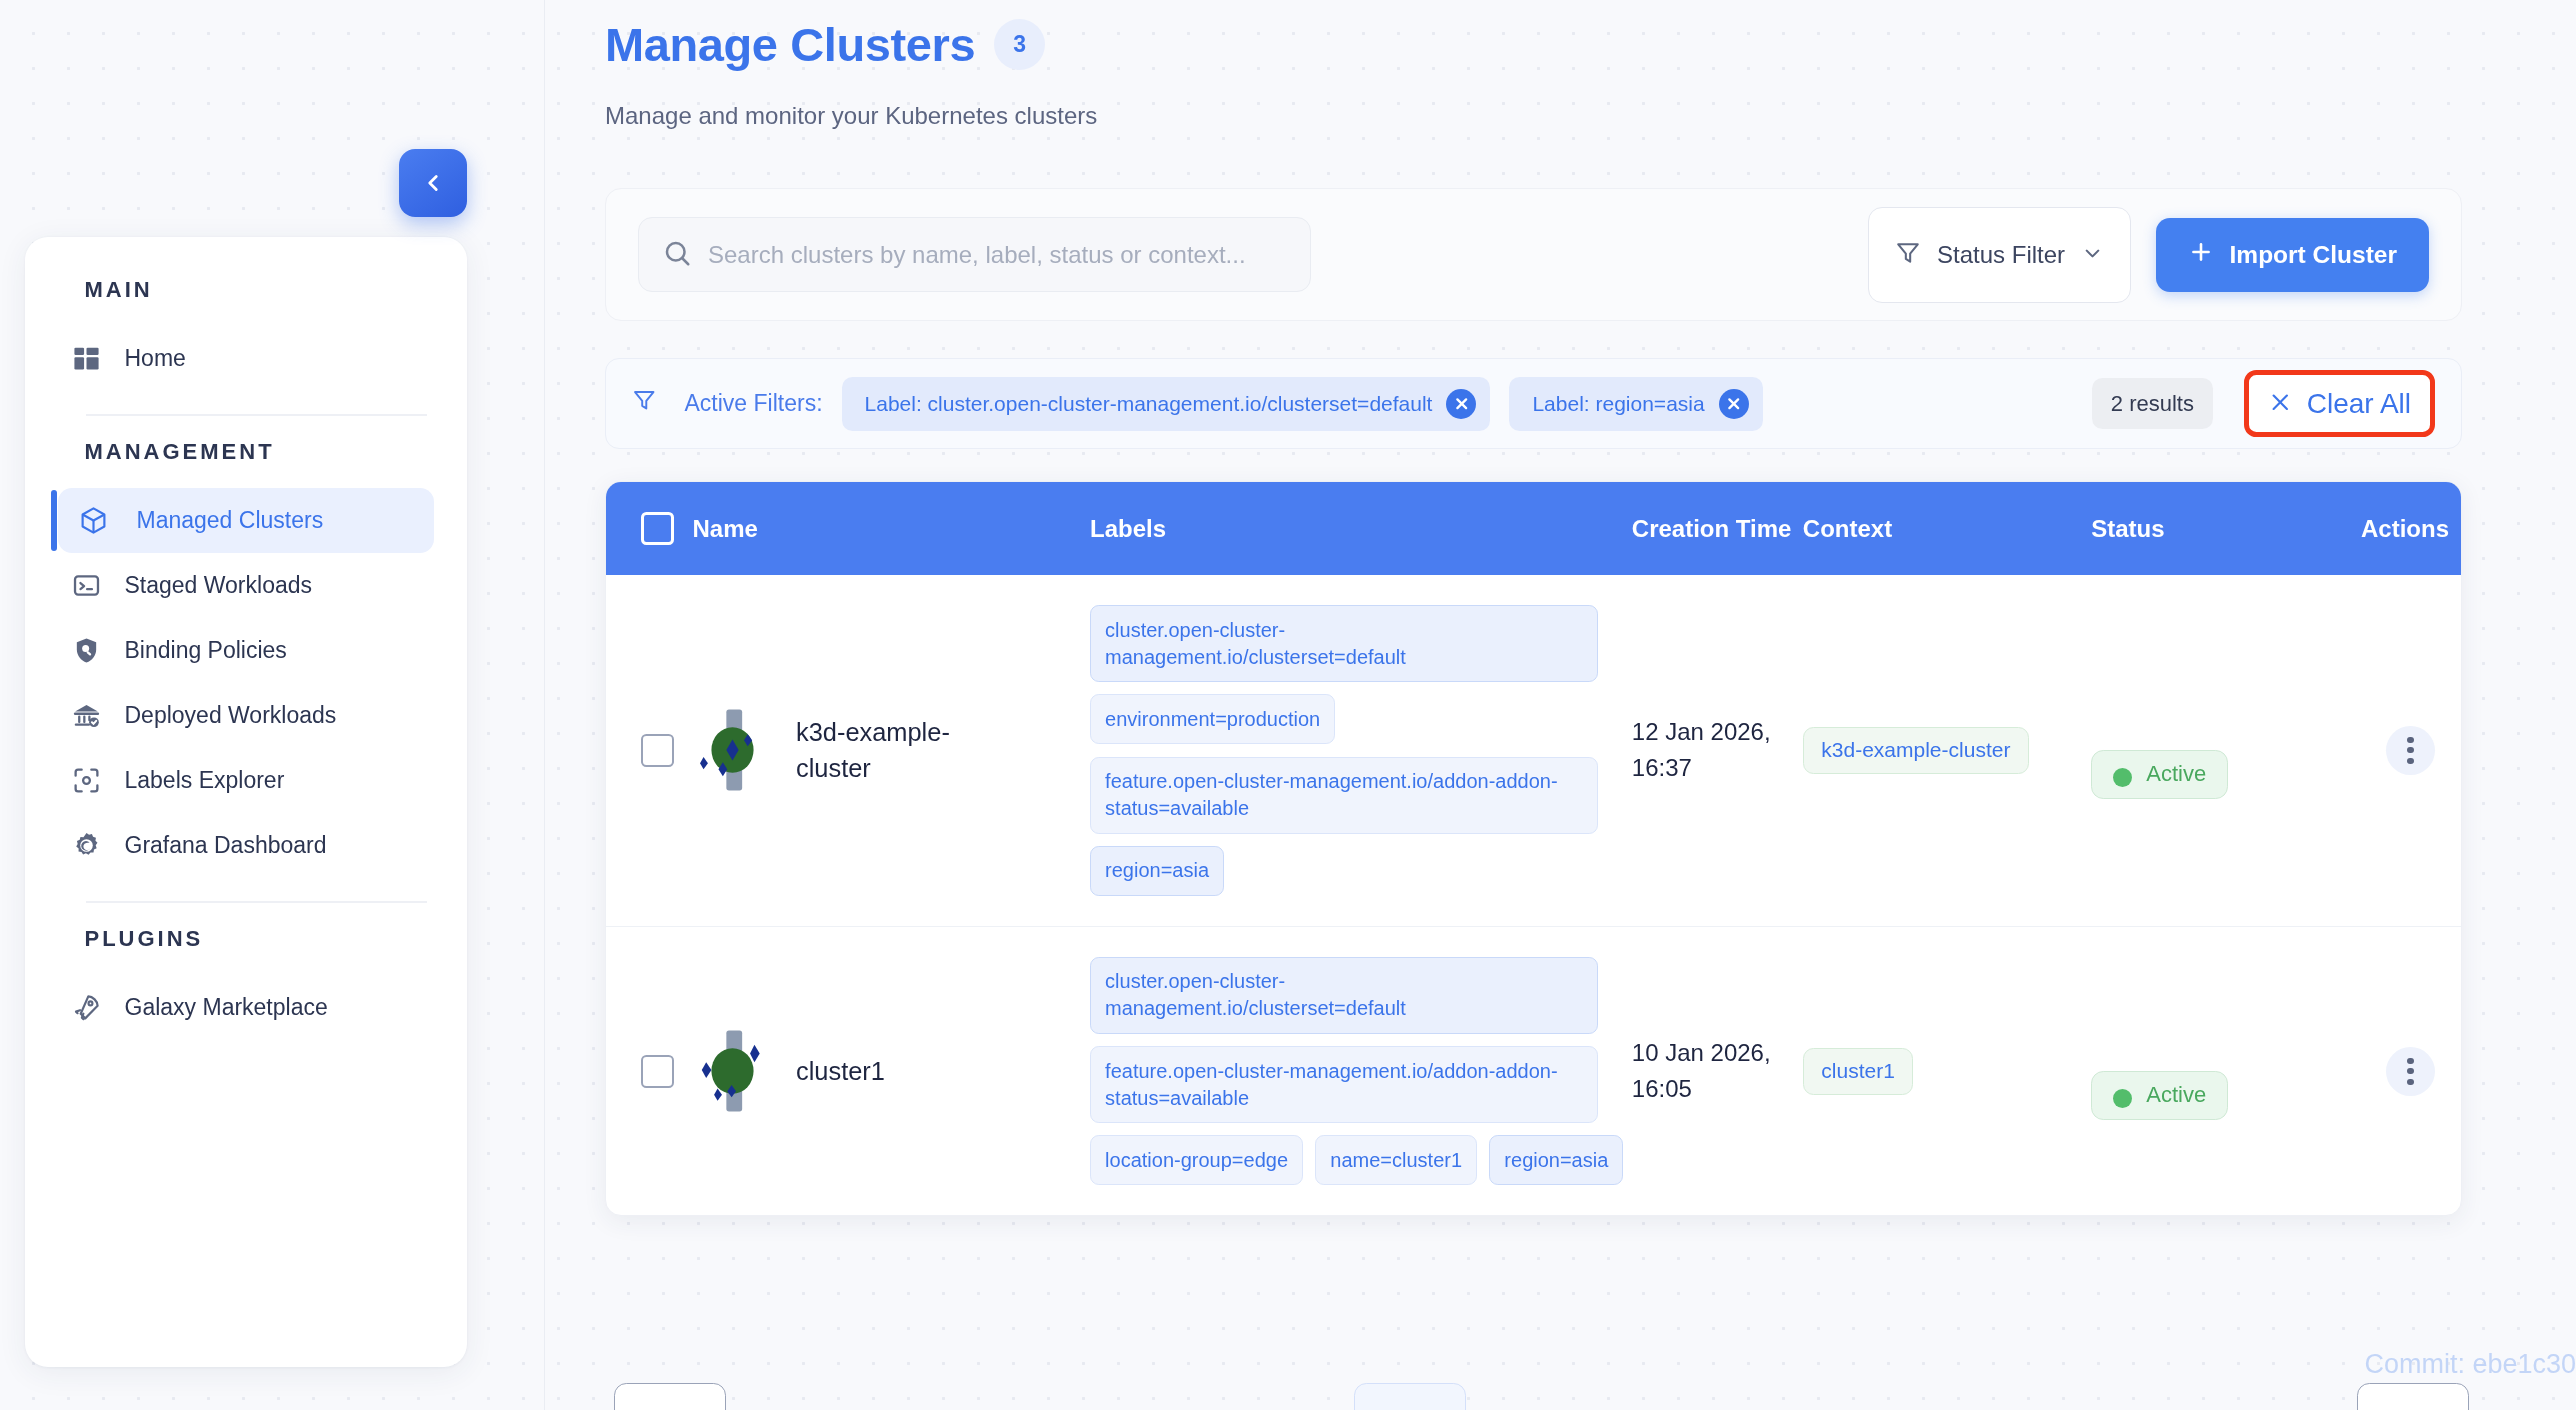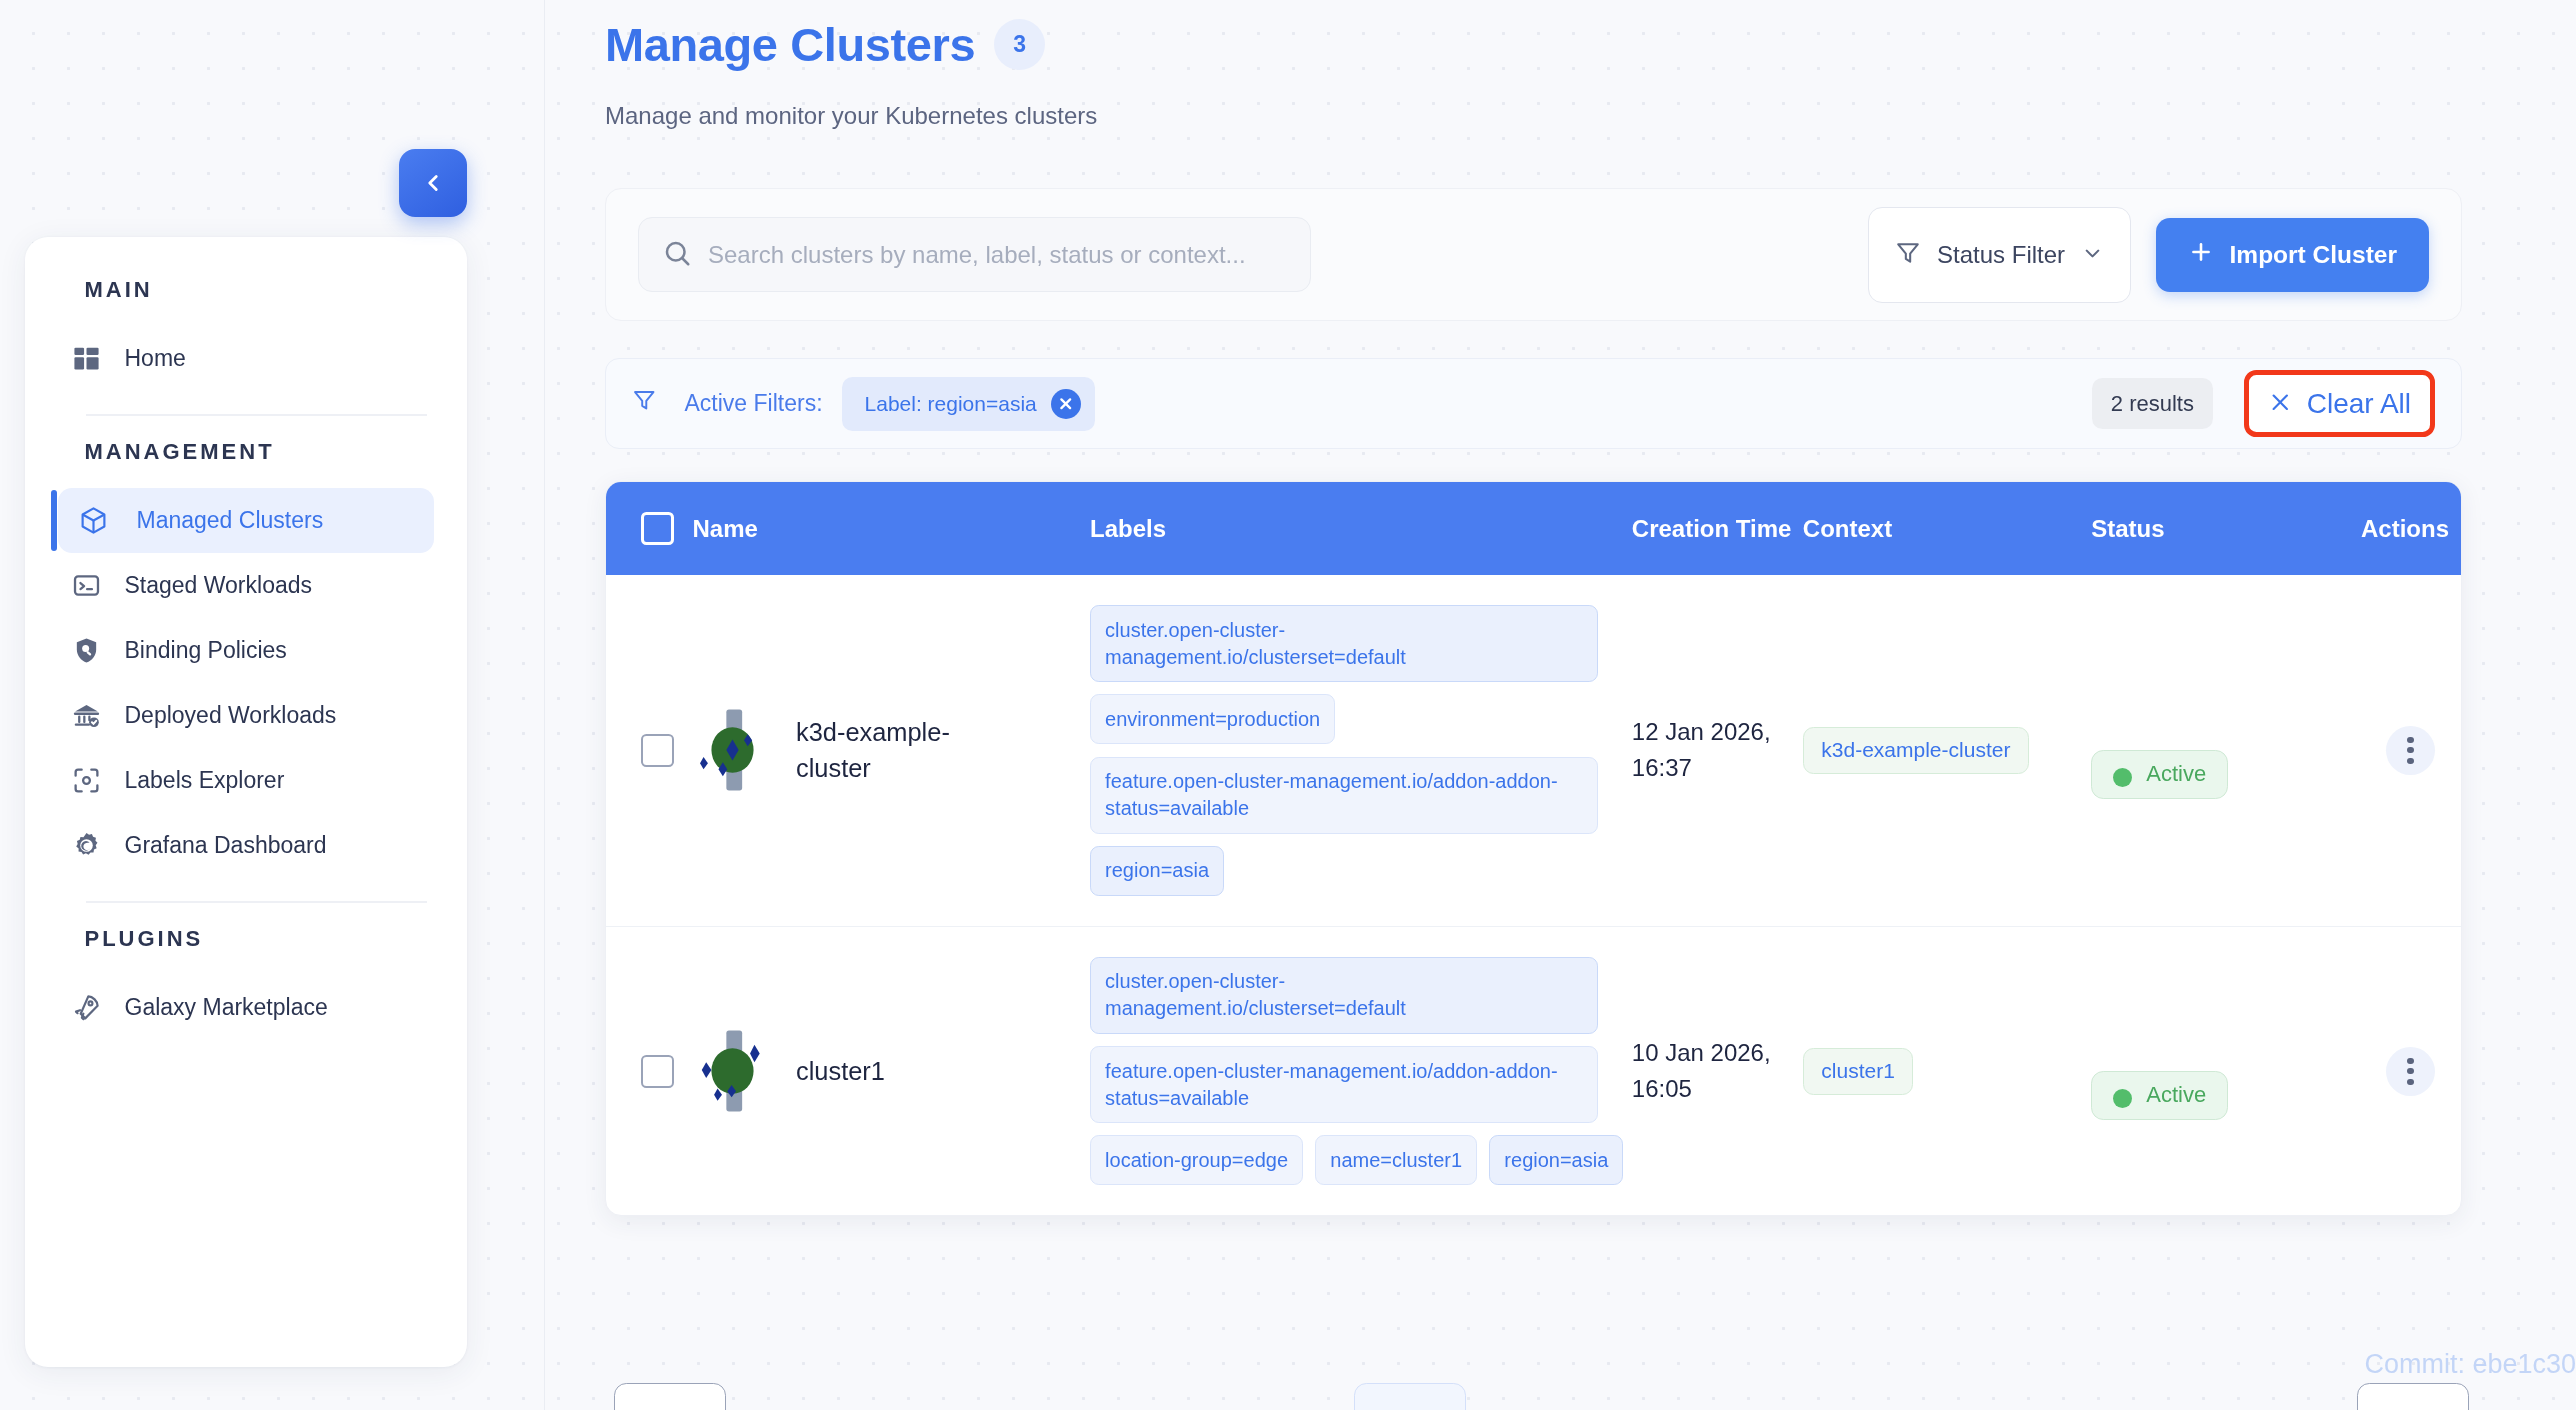--- a/index.html
+++ b/index.html
@@ -382,20 +382,29 @@
   <div id="filters-bar">
     <div id="filters-label">
       <span>
         <svg width="24.5" height="24.5" viewBox="0 0 24 24" fill="none" stroke="#4a7bea" stroke-width="1.9" stroke-linejoin="round">
           <polygon points="3 4 21 4 14 12.5 14 20 10 17.5 10 12.5"></polygon>
         </svg>
       </span>
       <span>Active Filters:</span>
     </div>
 
+    <div class="filter-chip">
+      <span>Label: cluster.open-cluster-management.io/clusterset=default</span>
+      <span class="chip-x">
+        <svg width="17.5" height="17.5" viewBox="0 0 24 24" fill="none" stroke="#ffffff" stroke-width="3.2" stroke-linecap="round">
+          <line x1="6" y1="6" x2="18" y2="18"></line>
+            <line x1="18" y1="6" x2="6" y2="18"></line>
+        </svg>
+      </span>
+    </div>
 
     <div class="filter-chip">
       <span>Label: region=asia</span>
       <span class="chip-x">
         <svg width="17.5" height="17.5" viewBox="0 0 24 24" fill="none" stroke="#ffffff" stroke-width="3.2" stroke-linecap="round">
           <line x1="6" y1="6" x2="18" y2="18"></line>
             <line x1="18" y1="6" x2="6" y2="18"></line>
         </svg>
       </span>
     </div>

